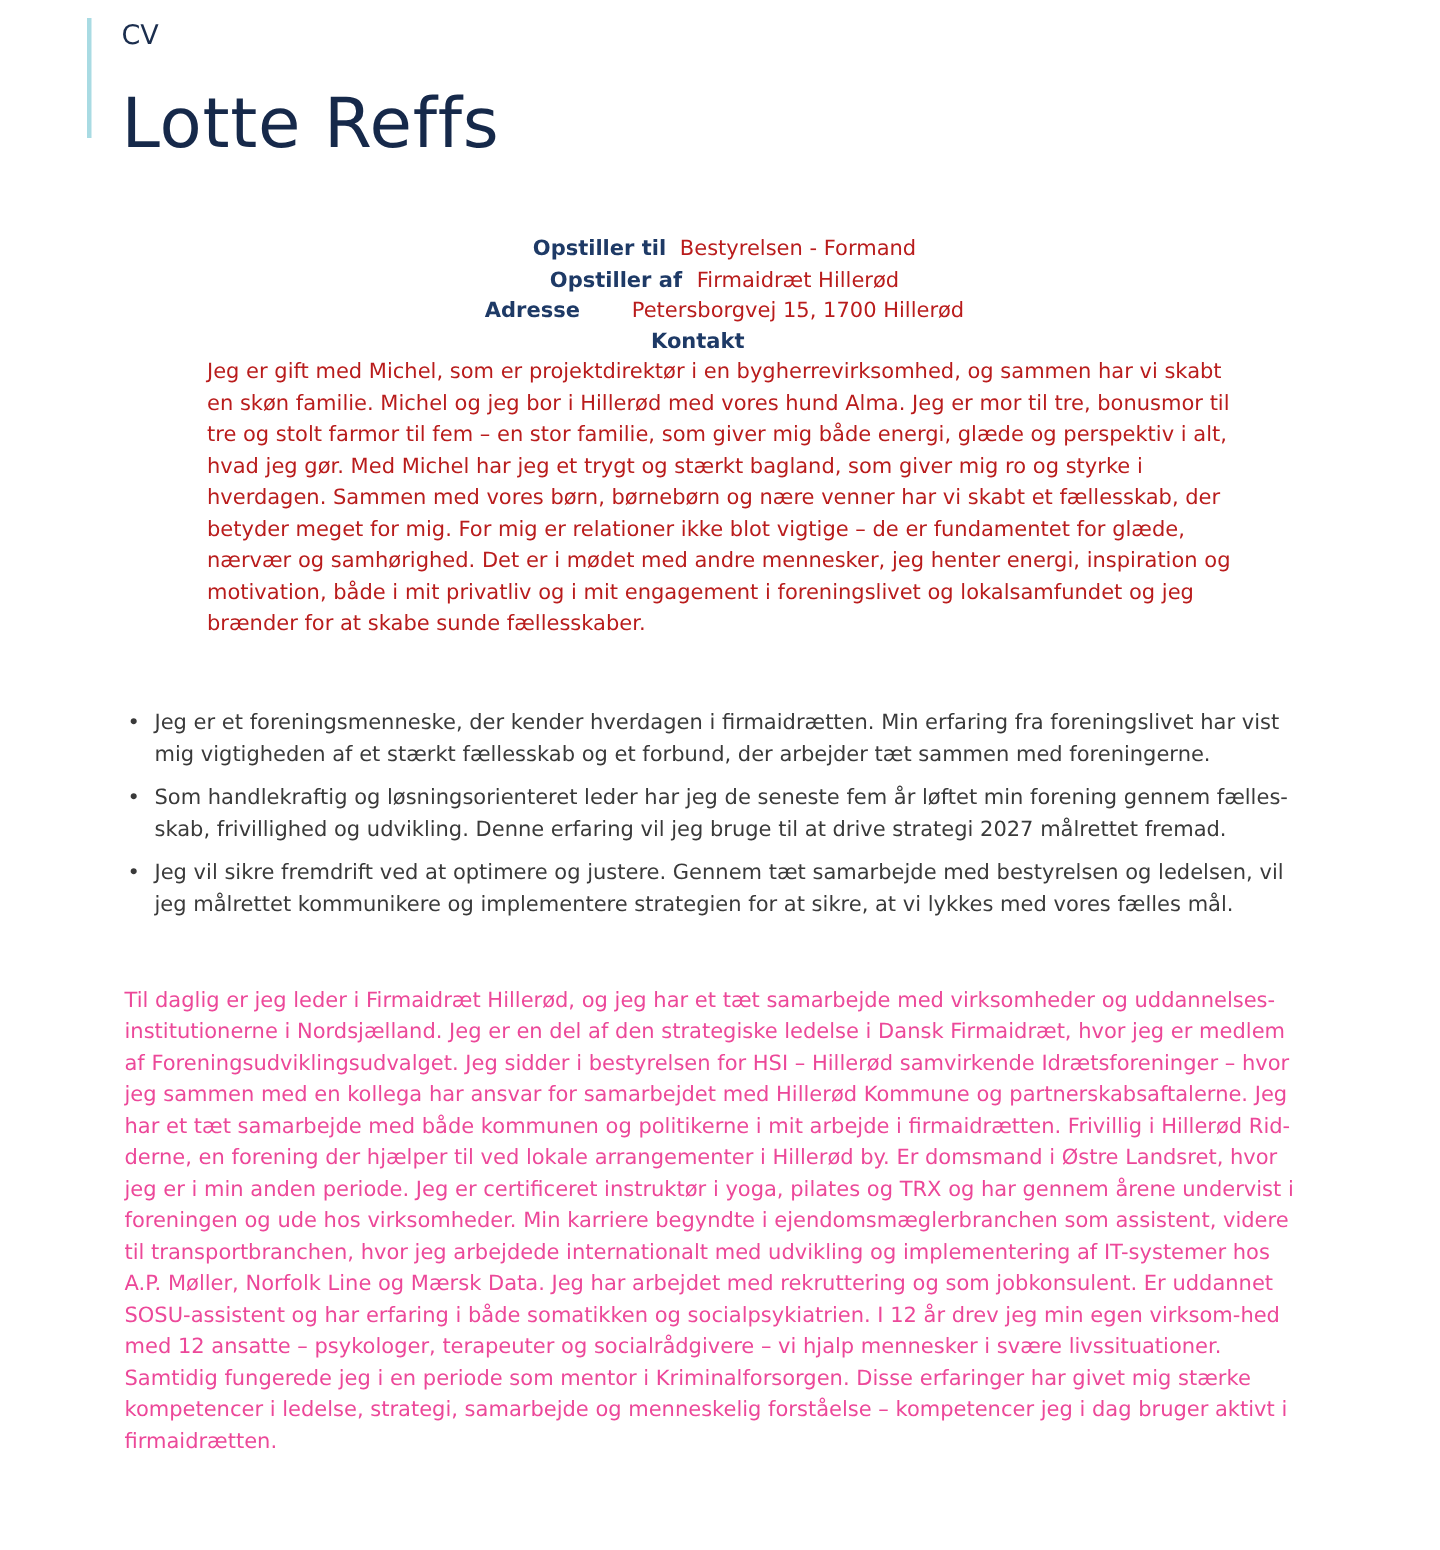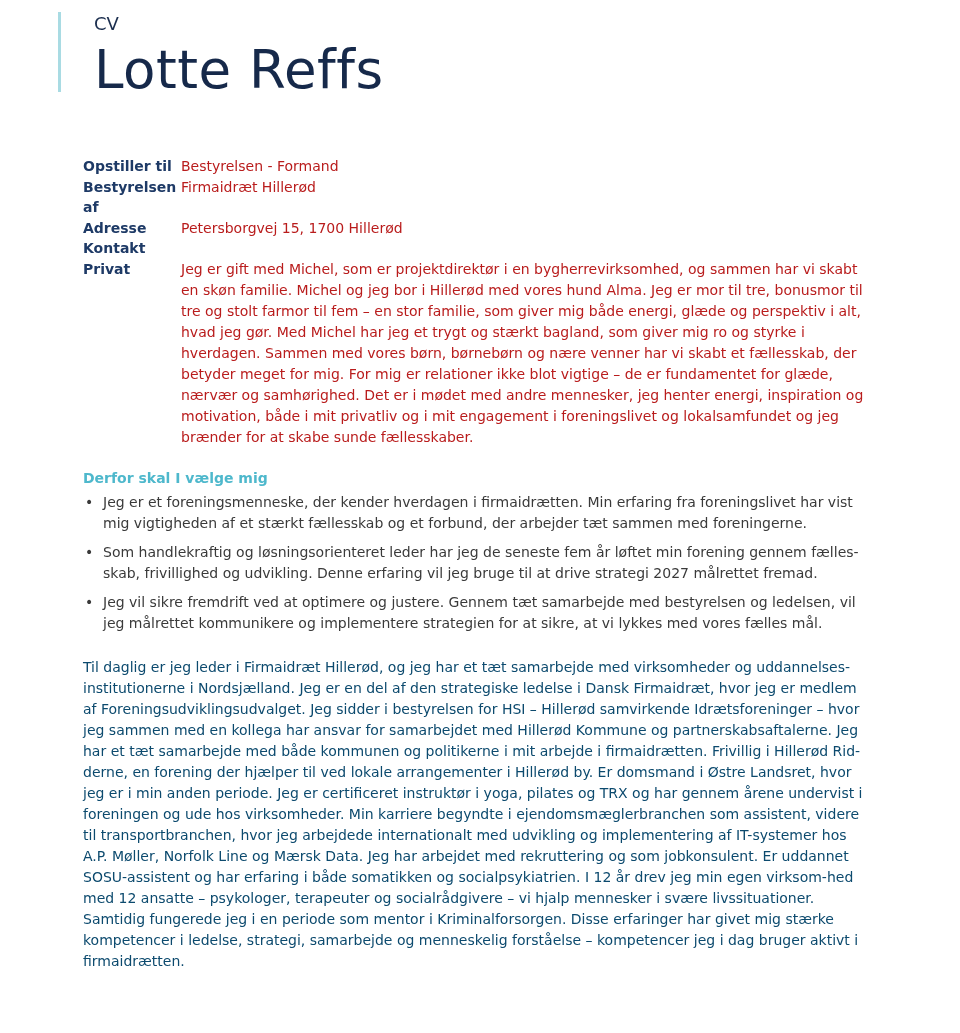--- a/index.html
+++ b/index.html
@@ -4,36 +4,36 @@
   <style>
     html, body { margin: 0; padding: 0; background: #ffffff; }
     body {
       width: 960px; height: 1033px; position: relative; overflow: hidden;
       font-family: "DejaVu Sans", sans-serif;
       color: #3a3a3a;
     }
     .header {
       position: absolute; left: 58px; top: 12px; height: 80px;
       border-left: 3px solid #a9dbe3;
-      padding-left: 33px;
+      padding-left: 20px;
     }
     .cv-label {
       font-family: "DejaVu Sans", sans-serif;
       font-size: 18px; color: #1b2e4e; line-height: 22px; margin-top: 1px;
     }
     .name {
       font-family: "DejaVu Sans", sans-serif;
-      font-size: 53px; color: #16294a; line-height: 54px; letter-spacing: 0.5px;
-      margin-top: 8px;
+      font-size: 46px; color: #16294a; line-height: 54px; letter-spacing: 0.5px;
+      margin-top: 20px;
     }
     .info {
       position: absolute; left: 83px; top: 156px; width: 800px;
       font-size: 14px; line-height: 20.5px;
     }
-    .info-row { display: flex; }
+    .info-row { display: flex; justify-content: center; }
     .info-label {
       width: 98px; flex: 0 0 98px;
       font-weight: bold; color: #1e3a66; font-size: 14px;
     }
     .info-value { color: #b91c1c; font-size: 14px; }
     .info-row.private .info-value { width: 690px; line-height: 21px; }
     .section {
       position: absolute; left: 83px; width: 790px;
     }
     .section-title {
@@ -42,54 +42,52 @@
     .why { top: 468px; }
     .bullets { list-style: none; margin: 4px 0 0 0; padding: 0; }
     .bullets li {
       position: relative; padding-left: 20px; font-size: 14px; line-height: 21px;
       margin-bottom: 8px; color: #3a3a3a;
     }
     .bullet-dot {
       position: absolute; left: 2px; top: 0; color: #3a3a3a;
     }
     .bg { top: 656px; }
-    .bg-text { font-size: 14px; line-height: 21px; color: #0c4a6e; margin-top: 1px; }
+    .bg-text { font-size: 14px; line-height: 21px; color: #ec4899; margin-top: 1px; }
   </style>
 </head>
 <body>
 
 <div class="header">
   <div class="cv-label">CV</div>
   <div class="name">Lotte Reffs</div>
 </div>
 
 <div class="info">
   <div class="info-row">
     <div class="info-label">Opstiller til</div>
     <div class="info-value">Bestyrelsen - Formand</div>
   </div>
   <div class="info-row">
-    <div class="info-label">Bestyrelsen af</div>
+    <div class="info-label">Opstiller af</div>
     <div class="info-value">Firmaidræt Hillerød</div>
   </div>
   <div class="info-row">
     <div class="info-label">Adresse</div>
     <div class="info-value">Petersborgvej 15, 1700 Hillerød</div>
   </div>
   <div class="info-row">
     <div class="info-label">Kontakt</div>
   </div>
   <div class="info-row private">
-    <div class="info-label">Privat</div>
     <div class="info-value">Jeg er gift med Michel, som er projektdirektør i en bygherrevirksomhed, og sammen har vi skabt en skøn familie. Michel og jeg bor i Hillerød med vores hund Alma. Jeg er mor til tre, bonusmor til tre og stolt farmor til fem – en stor familie, som giver mig både energi, glæde og perspektiv i alt, hvad jeg gør. Med Michel har jeg et trygt og stærkt bagland, som giver mig ro og styrke i hverdagen. Sammen med vores børn, børnebørn og nære venner har vi skabt et fællesskab, der betyder meget for mig. For mig er relationer ikke blot vigtige – de er fundamentet for glæde, nærvær og samhørighed. Det er i mødet med andre mennesker, jeg henter energi, inspiration og motivation, både i mit privatliv og i mit engagement i foreningslivet og lokalsamfundet og jeg brænder for at skabe sunde fællesskaber.</div>
   </div>
 </div>
 
 <div class="section why">
-  <div class="section-title">Derfor skal I vælge mig</div>
   <ul class="bullets">
     <li>
       <span class="bullet-dot">•</span>
       <span>Jeg er et foreningsmenneske, der kender hverdagen i firmaidrætten. Min erfaring fra foreningslivet har vist mig vigtigheden af et stærkt fællesskab og et forbund, der arbejder tæt sammen med foreningerne.</span>
     </li>
     <li>
       <span class="bullet-dot">•</span>
       <span>Som handlekraftig og løsningsorienteret leder har jeg de seneste fem år løftet min forening gennem fælles-skab, frivillighed og udvikling. Denne erfaring vil jeg bruge til at drive strategi 2027 målrettet fremad.</span>
     </li>
     <li>

